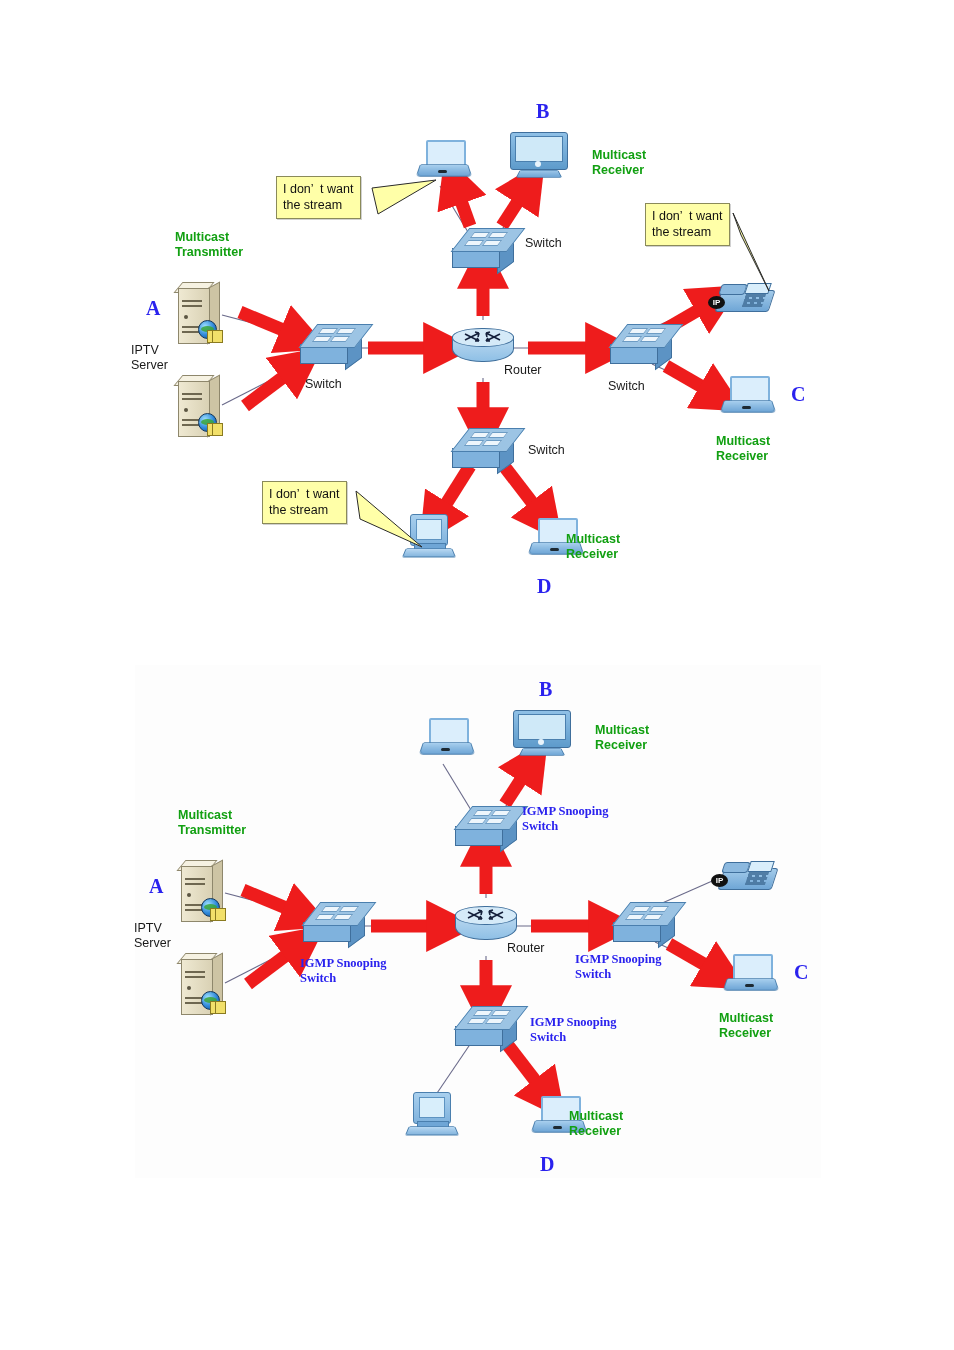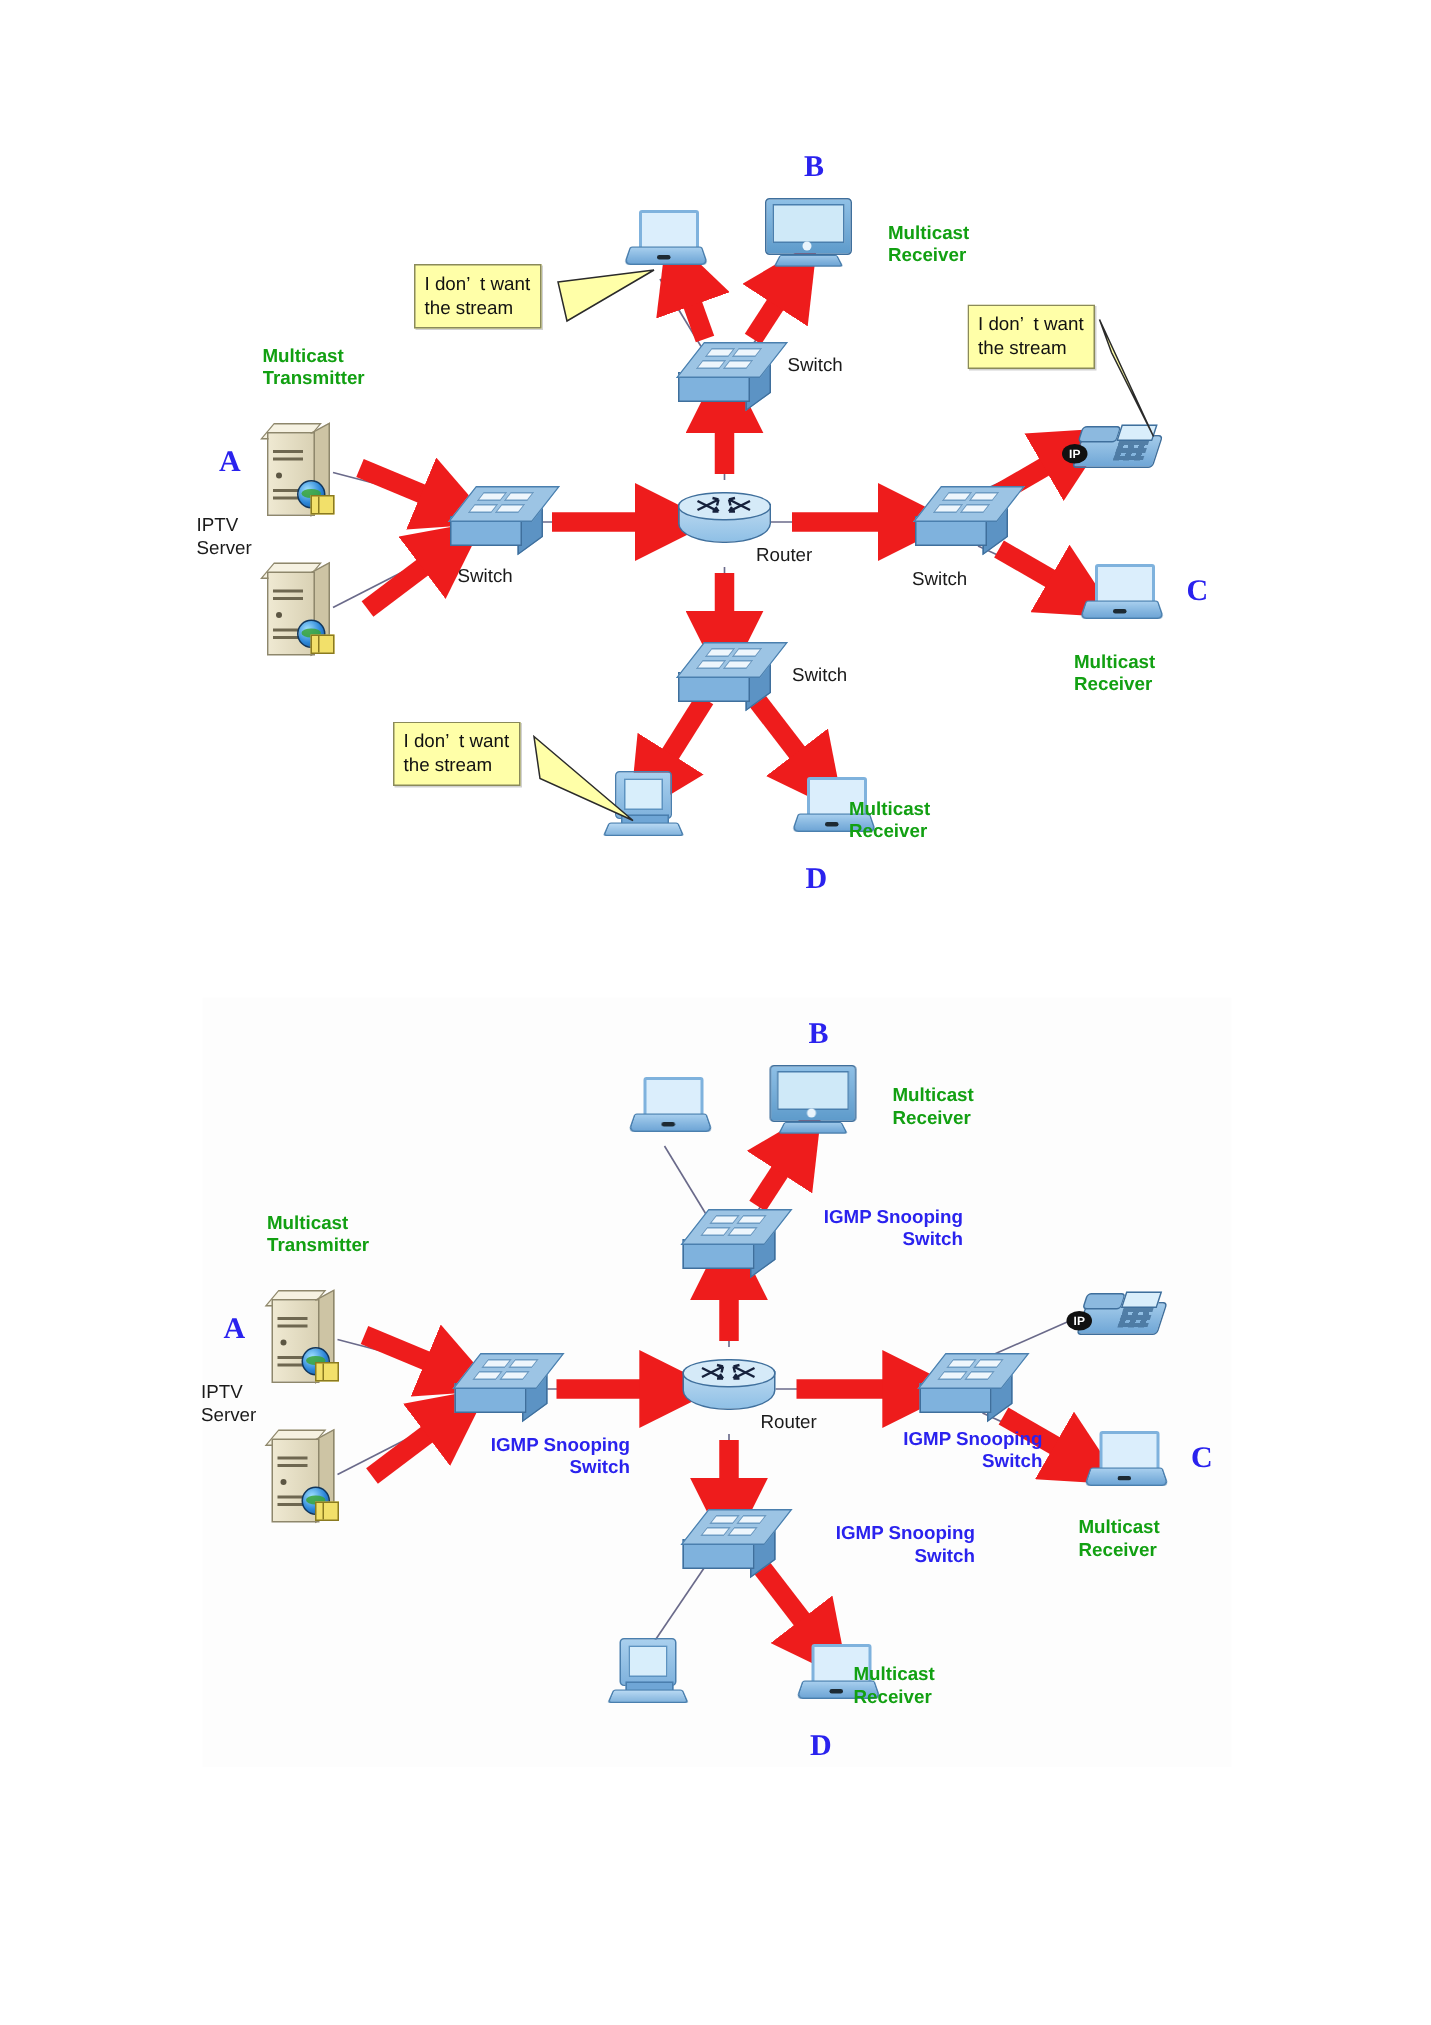--- a/index.html
+++ b/index.html
@@ -14,21 +14,21 @@
   #figure-1{left:0;top:0;width:954px;height:640px;}
   #figure-2{left:135px;top:665px;width:686px;height:513px;background:#fdfdfd;}
 
   
   .node{position:absolute;}
   .lbl{position:absolute;white-space:pre;line-height:1.18;}
   .lbl-green{color:#12a012;font-weight:bold;font-size:12.5px;}
   .lbl-black{color:#1a1a1a;font-size:12.5px;}
   .lbl-blue{color:#2a22ee;font-weight:bold;font-size:12.5px;}
   .lbl-bigblue{color:#2a22ee;font-weight:bold;font-size:20px;font-family:"Liberation Serif",serif;}
-  .center{text-align:right;}
+  .center{text-align:left;font-family:Liberation Serif, serif;}
 
   
   .callout{position:absolute;}
   .callout .box{
     background:#ffffa8;border:1px solid #8a8a5a;
     color:#111;font-size:12.5px;line-height:1.28;
     padding:4px 7px 5px 6px;white-space:pre;
     box-shadow:1px 1px 0 rgba(0,0,0,.18);
   }
   .callout svg{position:absolute;overflow:visible;}

